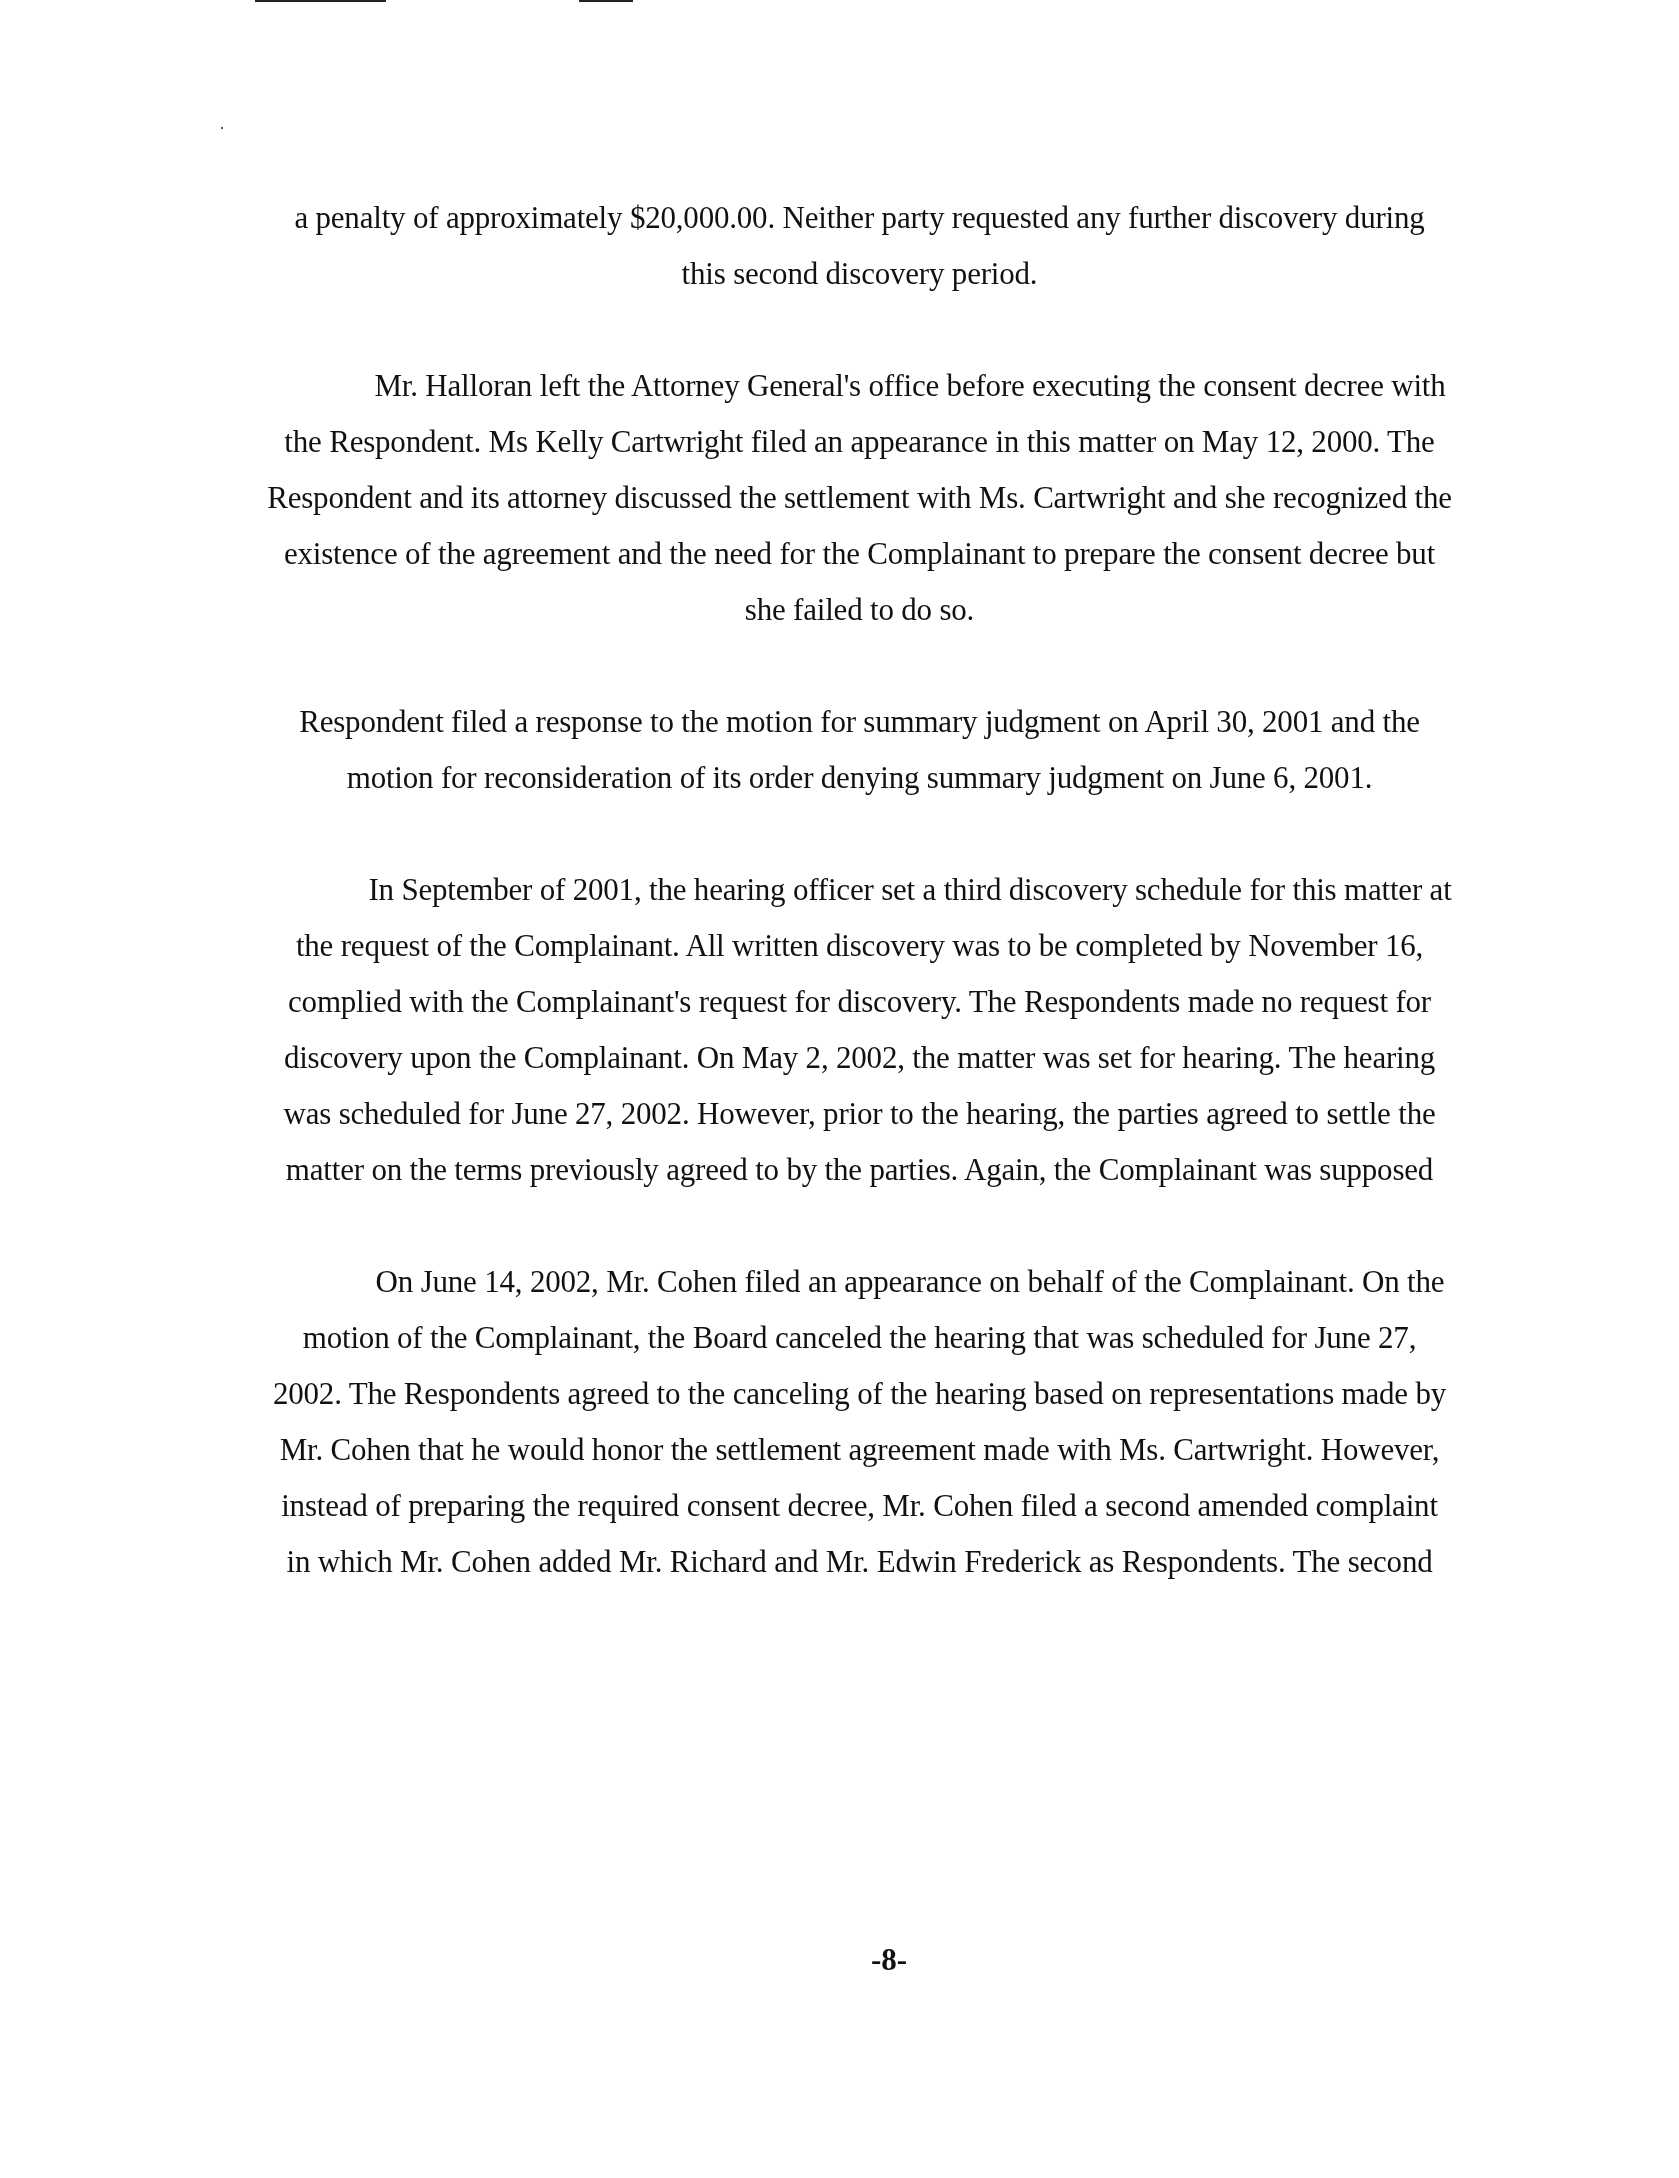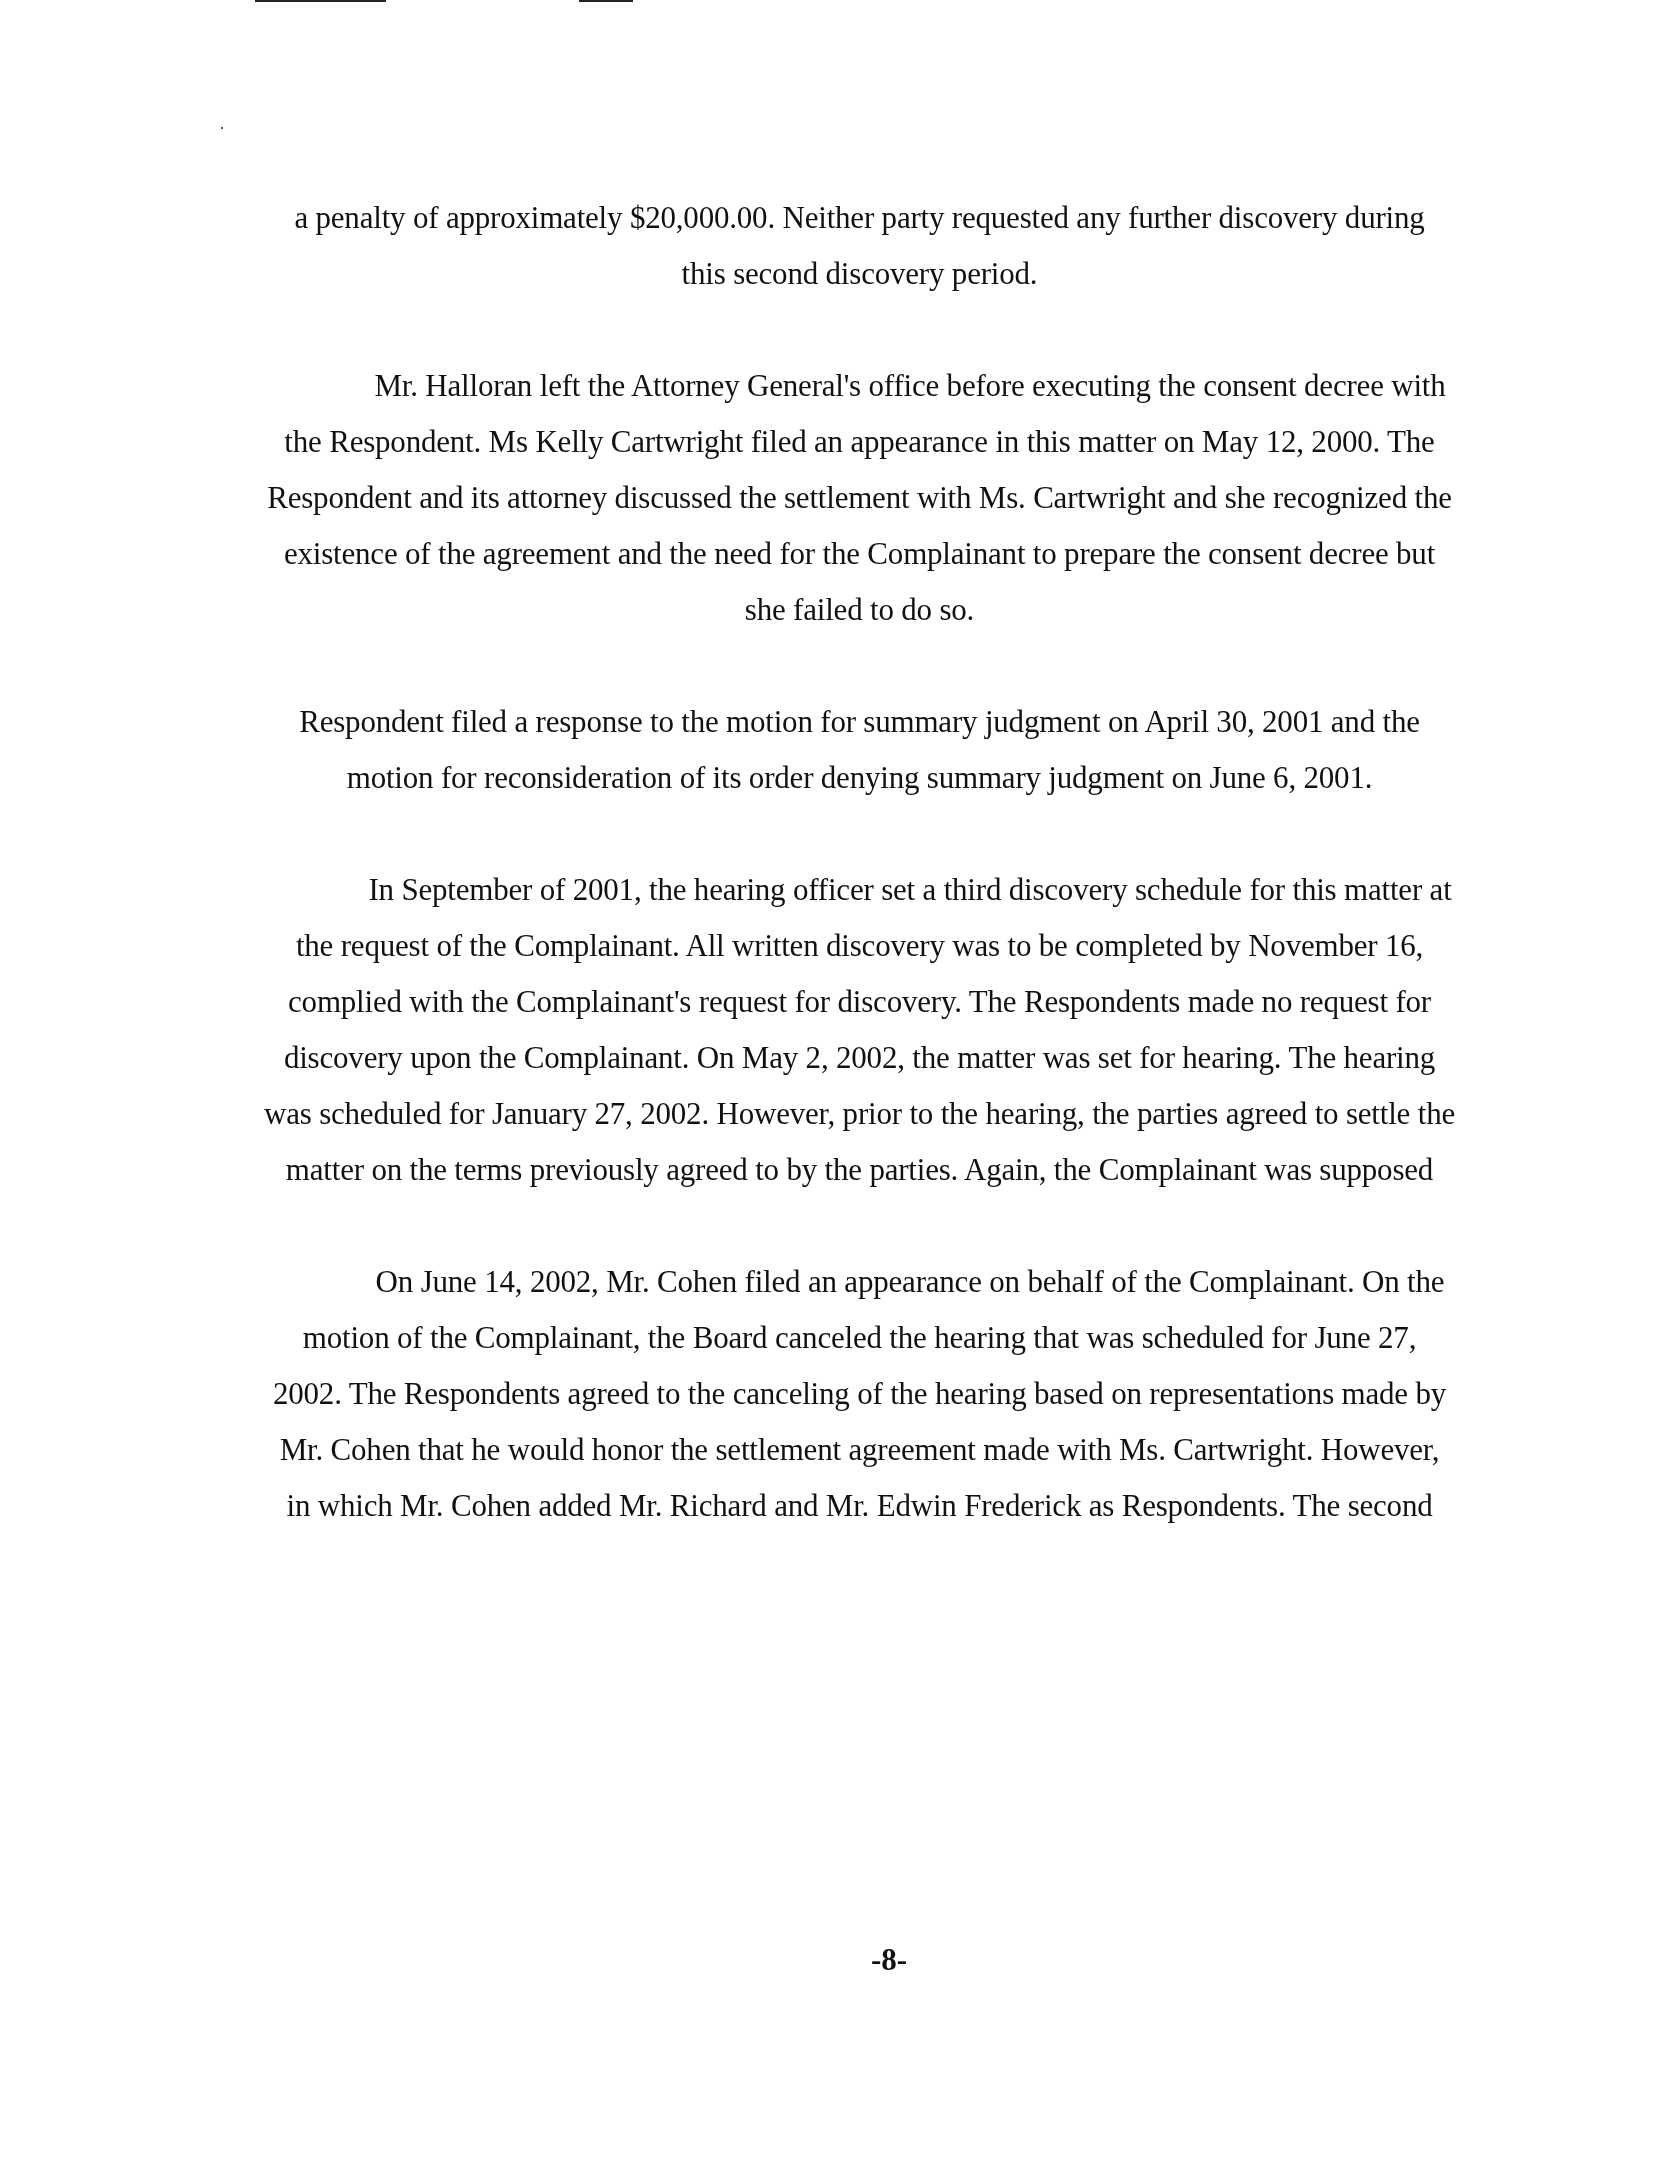--- a/index.html
+++ b/index.html
@@ -87,28 +87,29 @@
   <p class="para">
     <span class="line">Respondent filed a response to the motion for summary judgment on April 30, 2001 and the</span>
     <span class="line">motion for reconsideration of its order denying summary judgment on June 6, 2001.</span>
   </p>
 
   <p class="para">
     <span class="line indent">In September of 2001, the hearing officer set a third discovery schedule for this matter at</span>
     <span class="line">the request of the Complainant.  All written discovery was to be completed by November 16,</span>
     <span class="line">complied with the Complainant's request for discovery.  The Respondents made no request for</span>
     <span class="line">discovery upon the Complainant.  On May 2, 2002, the matter was set for hearing.  The hearing</span>
-    <span class="line">was scheduled for January 27, 2002.  However, prior to the hearing, the parties agreed to settle the</span>
+    <span class="line">was scheduled for June 27, 2002.  However, prior to the hearing, the parties agreed to settle the</span>
     <span class="line">matter on the terms previously agreed to by the parties.  Again, the Complainant was supposed</span>
   </p>
 
   <p class="para">
     <span class="line indent">On June 14, 2002, Mr. Cohen filed an appearance on behalf of the Complainant.  On the</span>
     <span class="line">motion of the Complainant, the Board canceled the hearing that was scheduled for June 27,</span>
     <span class="line">2002.  The Respondents agreed to the canceling of the hearing based on representations made by</span>
     <span class="line">Mr. Cohen that he would honor the settlement agreement made with Ms. Cartwright.  However,</span>
+    <span class="line">instead of preparing the required consent decree, Mr. Cohen filed a second amended complaint</span>
     <span class="line">in which Mr. Cohen added Mr. Richard and Mr. Edwin Frederick as Respondents.  The second</span>
   </p>
 
 </div>
 
 <div class="page-number">-8-</div>
 
 
 </body></html>

